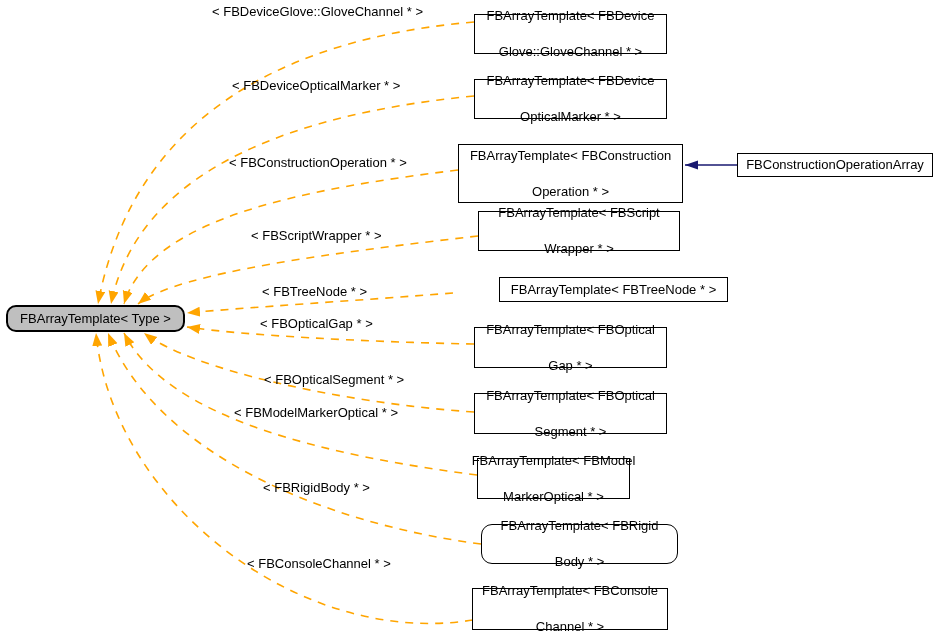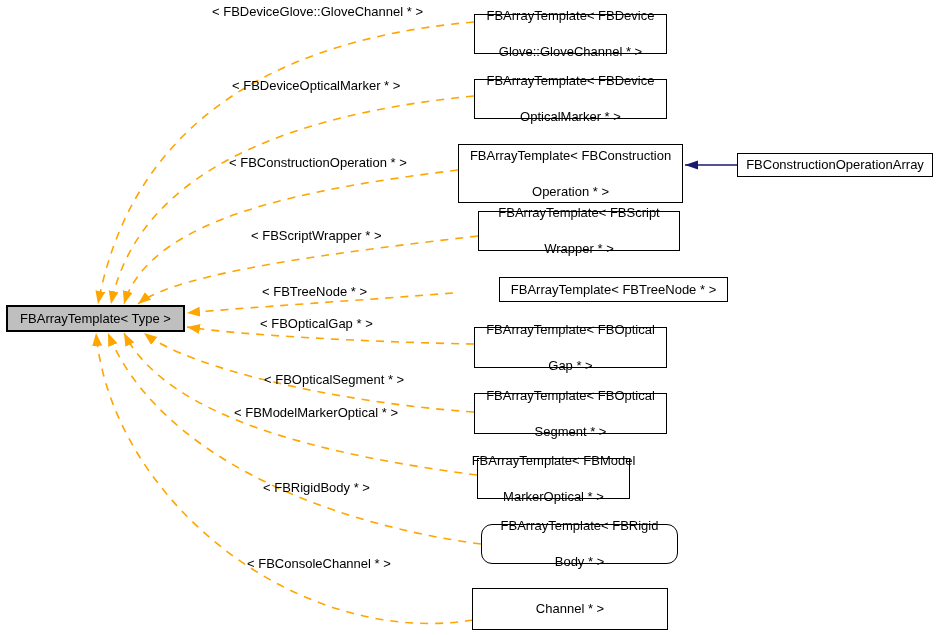--- a/index.html
+++ b/index.html
@@ -66,21 +66,21 @@
     <path class="tedge" marker-end="url(#arrowOrange)" d="M478,236 C340,252 178,272 138,304"></path>
     <path class="tedge" marker-end="url(#arrowOrange)" d="M453,293 C365,300 238,308 187,313"></path>
     <path class="tedge" marker-end="url(#arrowOrange)" d="M474,344 C365,342 240,335 187,327"></path>
     <path class="tedge" marker-end="url(#arrowOrange)" d="M474,412 C340,403 190,369 144,333"></path>
     <path class="tedge" marker-end="url(#arrowOrange)" d="M477,475 C330,456 168,420 124,333"></path>
     <path class="tedge" marker-end="url(#arrowOrange)" d="M481,544 C320,523 156,452 108,333"></path>
     <path class="tedge" marker-end="url(#arrowOrange)" d="M473,620 C300,648 112,502 96,333"></path>
     <path class="iedge" marker-end="url(#arrowNavy)" d="M737,165 L685,165"></path>
   </svg>
 
-  <div class="node main" style="left:6px;top:305px;width:179px;height:27px;">
+  <div class="node main" style="left:6px;top:305px;width:179px;height:27px;border-radius:10px;">
     <span>FBArrayTemplate&lt; Type &gt;</span>
   </div>
 
   <div class="node" style="left:474px;top:14px;width:193px;height:40px;">
     <span>FBArrayTemplate&lt; FBDevice</span>
     <span>Glove::GloveChannel * &gt;</span>
   </div>
   <div class="node" style="left:474px;top:79px;width:193px;height:40px;">
     <span>FBArrayTemplate&lt; FBDevice</span>
     <span>OpticalMarker * &gt;</span>
@@ -106,20 +106,21 @@
   </div>
   <div class="node" style="left:477px;top:458px;width:153px;height:41px;">
     <span>FBArrayTemplate&lt; FBModel</span>
     <span>MarkerOptical * &gt;</span>
   </div>
   <div class="node" style="left:481px;top:524px;width:197px;height:40px;border-radius:11px;">
     <span>FBArrayTemplate&lt; FBRigid</span>
     <span>Body * &gt;</span>
   </div>
   <div class="node" style="left:472px;top:588px;width:196px;height:42px;">
+    <span>FBArrayTemplate&lt; FBConsole</span>
     <span>Channel * &gt;</span>
   </div>
 
   <div class="node" style="left:737px;top:153px;width:196px;height:24px;">
     <span>FBConstructionOperationArray</span>
   </div>
 
   <div class="edge-label" style="left:212px;top:4px;">&lt; FBDeviceGlove::GloveChannel * &gt;</div>
   <div class="edge-label" style="left:232px;top:78px;">&lt; FBDeviceOpticalMarker * &gt;</div>
   <div class="edge-label" style="left:229px;top:155px;">&lt; FBConstructionOperation * &gt;</div>

